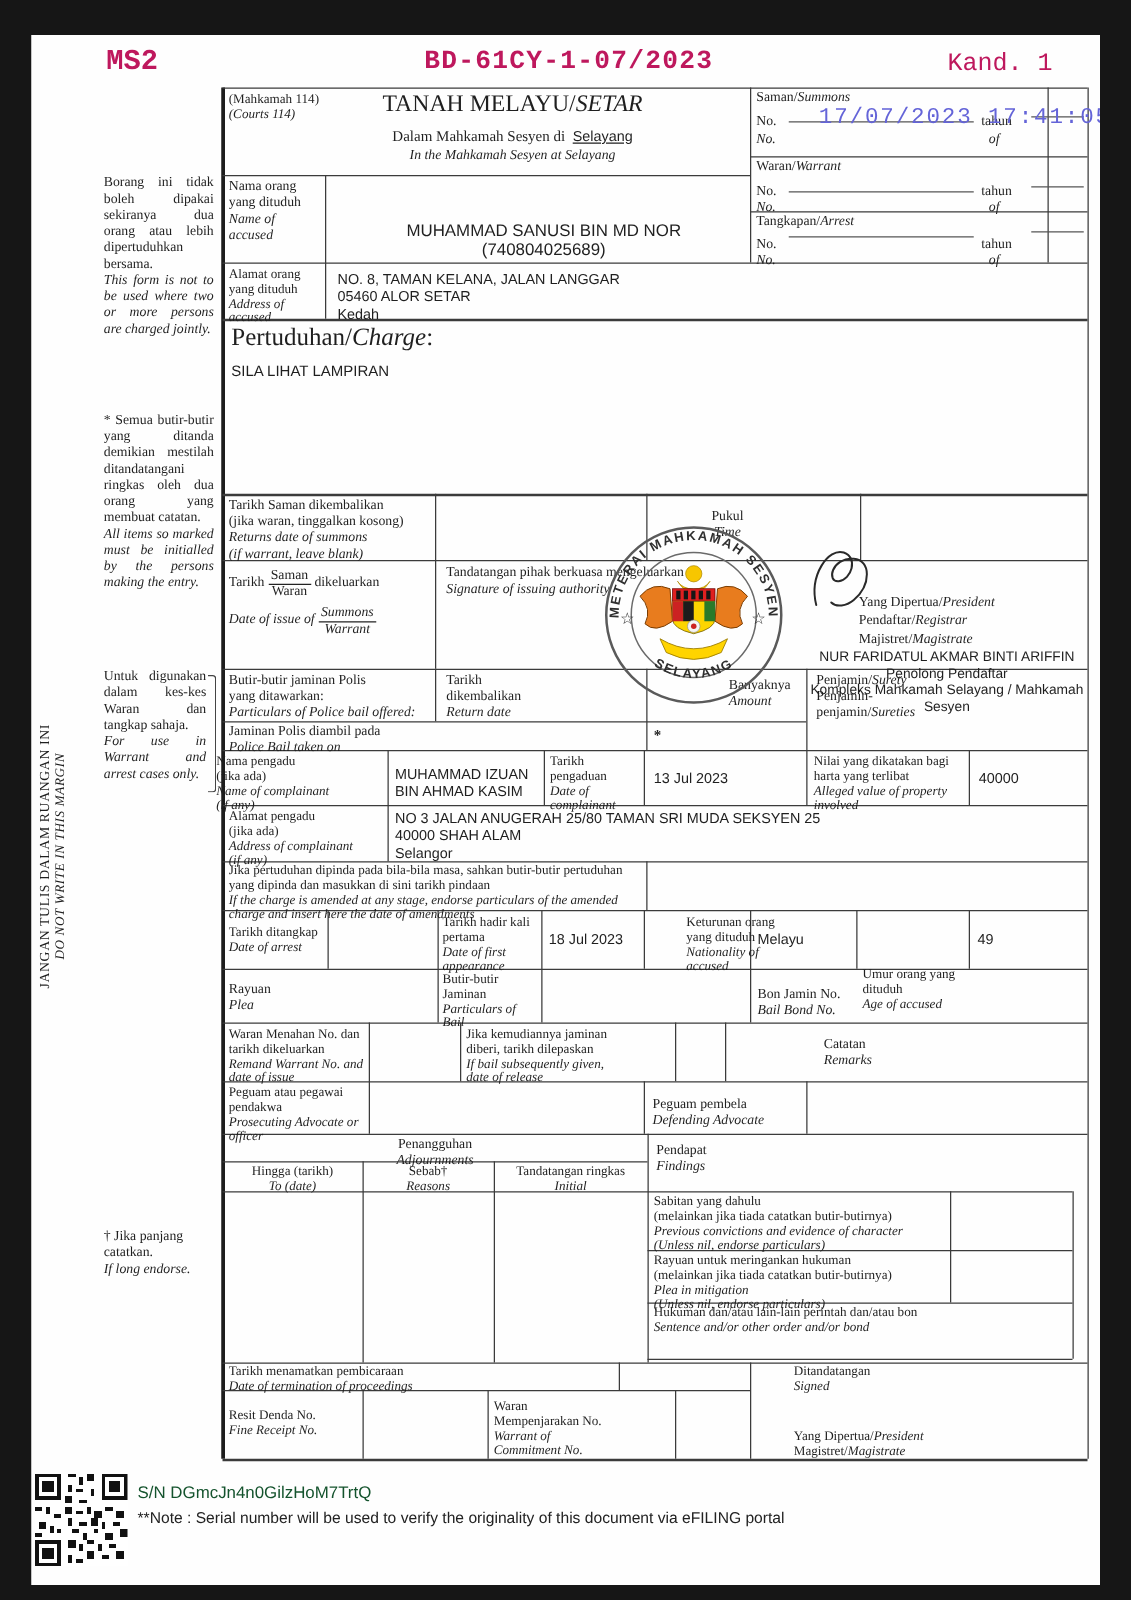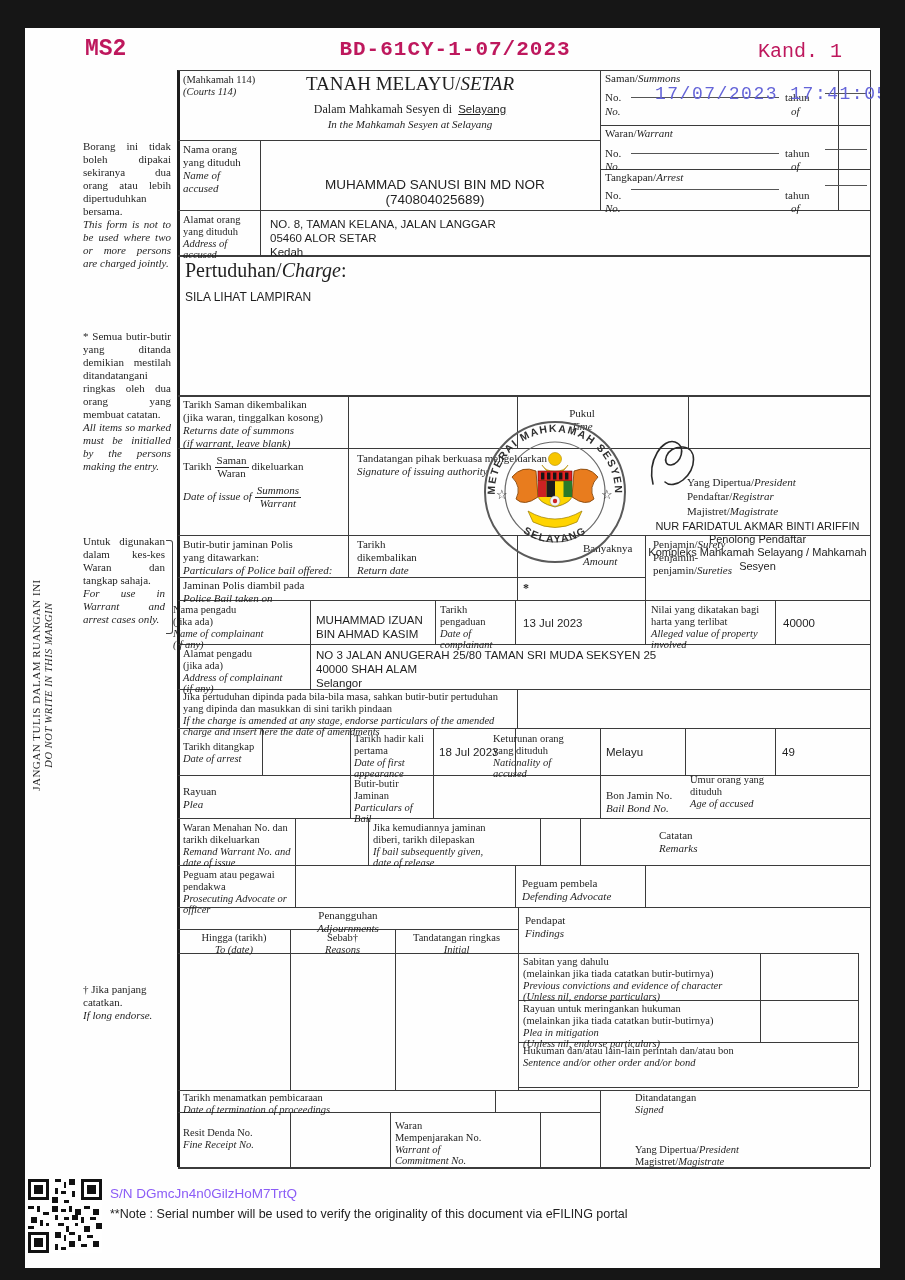--- a/index.html
+++ b/index.html
@@ -329,21 +329,21 @@
     <div>Tarikh ditangkap</div>
     <div class="i">Date of arrest</div>
   </div>
   <div class="t s10" style="left:329px;top:705px;">
     <div>Tarikh hadir kali</div>
     <div>pertama</div>
     <div class="i">Date of first</div>
     <div class="i">appearance</div>
   </div>
   <div class="t sans" style="left:414px;top:718px;font-size:11.5px;">18 Jul 2023</div>
-  <div class="t s10" style="left:468px;top:705px;">
+  <div class="t s10" style="left:524px;top:705px;">
     <div>Keturunan orang</div>
     <div>yang dituduh</div>
     <div class="i">Nationality of</div>
     <div class="i">accused</div>
   </div>
   <div class="t sans" style="left:581px;top:718px;font-size:11.5px;">Melayu</div>
   <div class="t s10" style="left:665px;top:709px;margin-top:37px;">
     <div>Umur orang yang</div>
     <div>dituduh</div>
     <div class="i">Age of accused</div>
@@ -502,16 +502,16 @@
         <rect x="14" y="18" width="2" height="1"></rect>
         <rect x="17" y="19" width="1" height="2"></rect>
       <rect x="20" y="19" width="2" height="1"></rect>
         <rect x="22" y="21" width="2" height="2"></rect>
         <rect x="9" y="22" width="1" height="2"></rect>
         <rect x="11" y="23" width="2" height="1"></rect>
       <rect x="14" y="21" width="2" height="2"></rect>
         <rect x="18" y="22" width="2" height="1"></rect>
     </g>
   </svg>
-  <div class="t sans" style="left:85px;top:1158px;font-size:13.5px;color:#8b5cf6;">S/N DGmcJn4n0GilzHoM7TrtQ</div>
+  <div class="t sans" style="left:85px;top:1158px;font-size:13.5px;color:#14532d;">S/N DGmcJn4n0GilzHoM7TrtQ</div>
   <div class="t sans" style="left:85px;top:1179px;font-size:12.5px;color:#222;">**Note : Serial number will be used to verify the originality of this document via eFILING portal</div>
 
 </div>
 
 </body></html>

